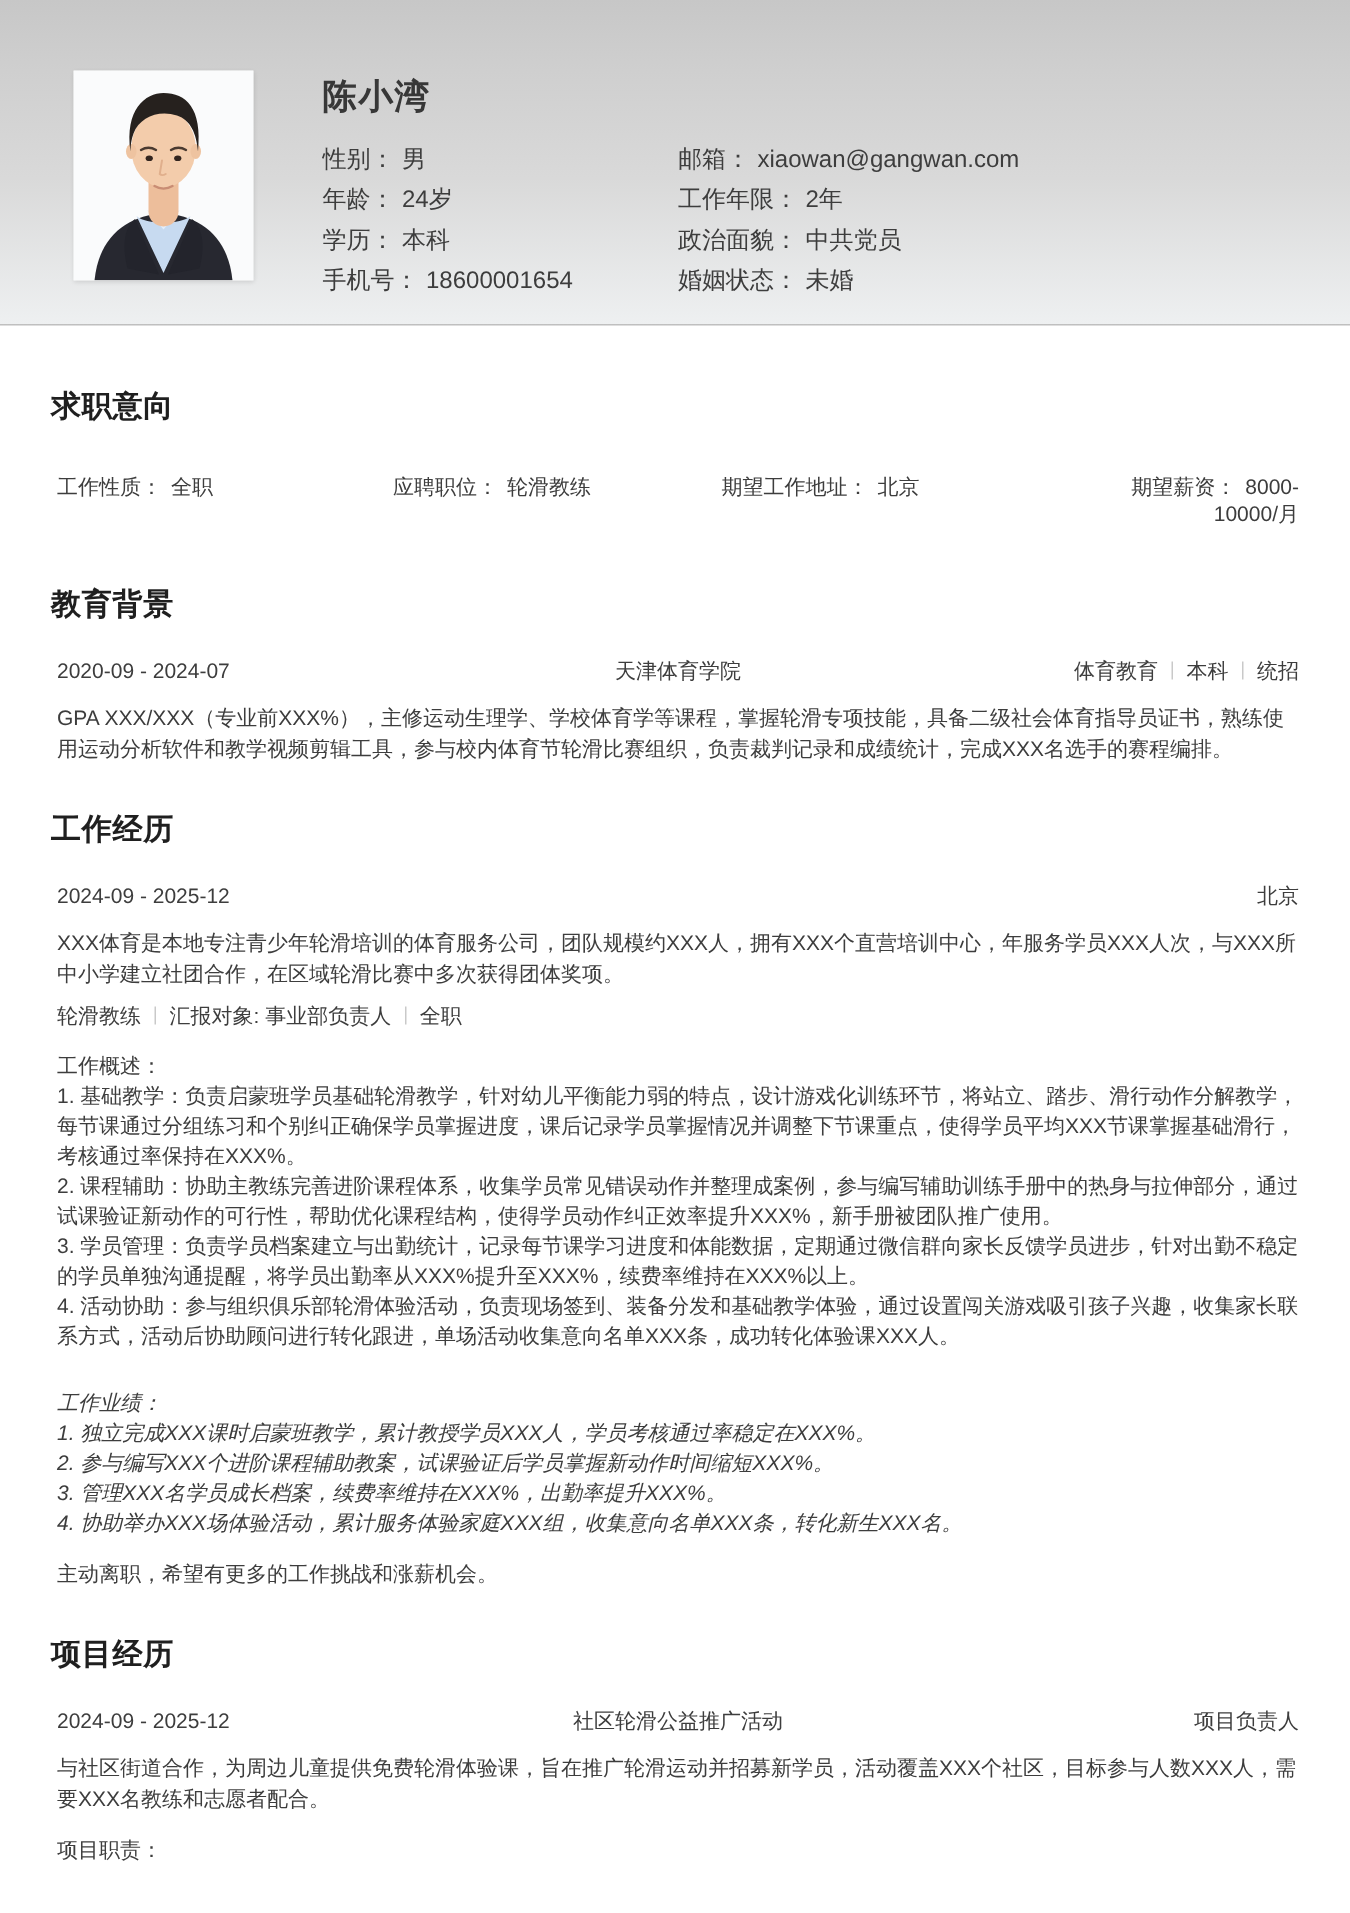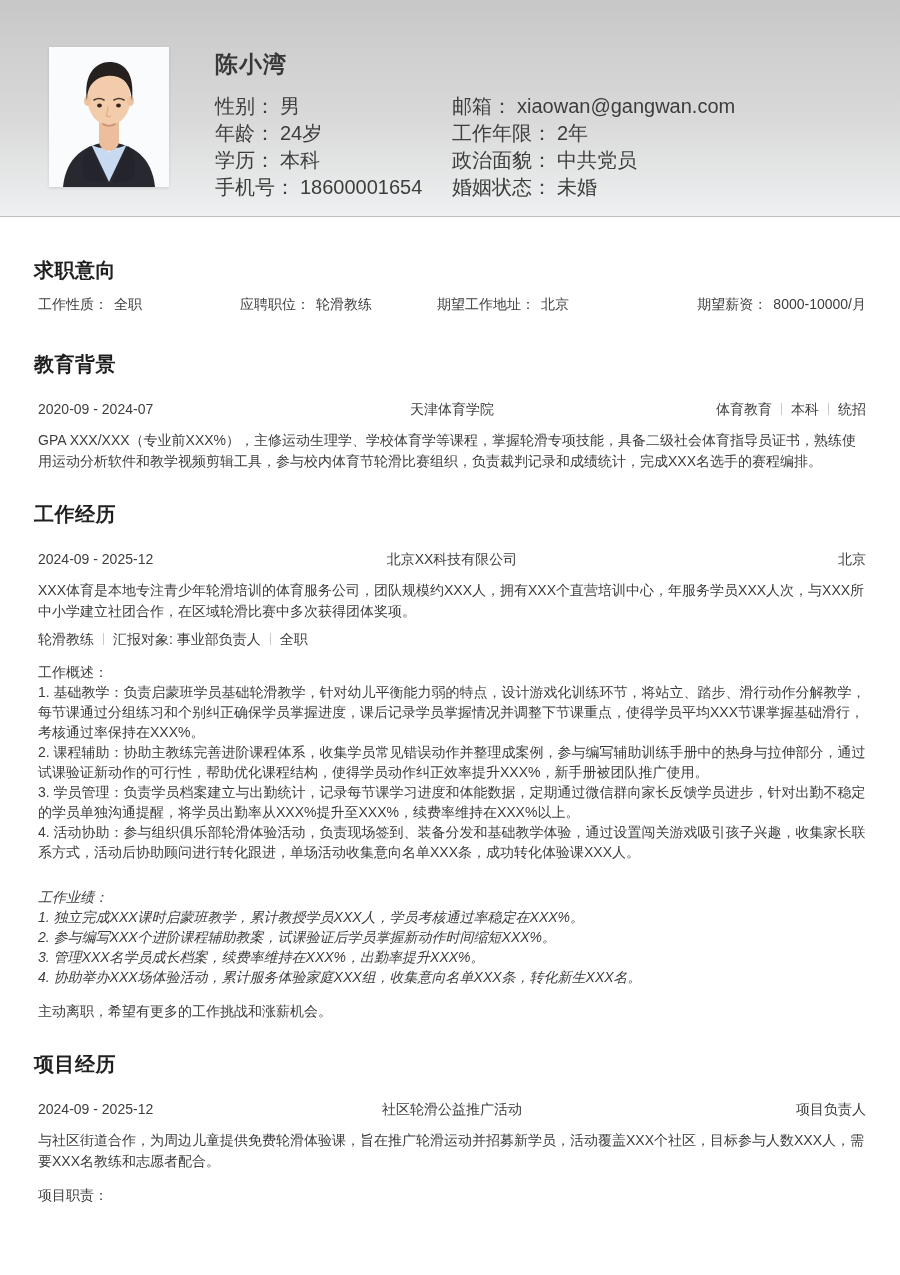--- a/index.html
+++ b/index.html
@@ -12,29 +12,29 @@
   .header {
     height:217px;
     background:linear-gradient(180deg,#c7c7c7 0%,#cfcfcf 22%,#d9d9d9 55%,#eef0f1 100%);
     display:flex; padding:47px 50px 0 49px;
     border-bottom:1px solid rgba(0,0,0,0.04);
   }
   .photo-box { width:120px; height:140px; background:#fdfdfd; overflow:hidden; flex:none;
     box-shadow:0 1px 3px rgba(0,0,0,0.12); }
   .header-info { margin-left:46px; flex:1; }
   .name { font-size:23px; font-weight:700; color:#383838; letter-spacing:1px; margin:2px 0 18px; }
-  .details { display:grid; grid-template-columns:237px 1fr; row-gap:10px; font-size:20px; color:#3d3d3d; }
+  .details { display:grid; grid-template-columns:237px 1fr; row-gap:10px; font-size:16px; color:#3d3d3d; }
   .field { line-height:17px; white-space:nowrap; }
   .f-label { }
   .f-value { margin-left:5px; }
   main { padding:0 34px; }
   .section { margin-top:37px; }
   .section-title { font-size:20px; font-weight:700; color:#1f1f1f; letter-spacing:0.5px; }
   .section-body { padding-left:4px; }
-  .intent-row { display:flex; margin-top:12px; }
+  .intent-row { display:flex; margin-top:32px;gap:22px; }
   .intent-col1 { width:202px; } .intent-col2 { width:197px; } .intent-col3 { width:224px; }
   .intent-col4 { flex:1; text-align:right; }
   .intent-row2 { margin-top:18px; }
   .kv .f-value { margin-left:6px; }
   .row-3col { display:flex; margin-top:23px; align-items:baseline; }
   .row-3col .left { flex:1.1; }
   .row-3col .center { flex:1.3; text-align:center; }
   .row-3col .right { flex:1.1; text-align:right; }
   .sep { display:inline-block; width:1px; height:12px; background:#c9c9c9; margin:0 9px; vertical-align:-1px; }
   .para { margin-top:11px; line-height:21px; }
@@ -111,21 +111,20 @@
         </div>
         <p class="para">GPA XXX/XXX（专业前XXX%），主修运动生理学、学校体育学等课程，掌握轮滑专项技能，具备二级社会体育指导员证书，熟练使用运动分析软件和教学视频剪辑工具，参与校内体育节轮滑比赛组织，负责裁判记录和成绩统计，完成XXX名选手的赛程编排。</p>
       </div>
     </section>
 
     <section class="section" style="margin-top:29px;">
       <div class="section-title">工作经历</div>
       <div class="section-body">
         <div class="row-3col">
           <span class="left">2024-09 - 2025-12</span>
-          <span class="center">北京XX科技有限公司</span>
           <span class="right">北京</span>
         </div>
         <p class="para">XXX体育是本地专注青少年轮滑培训的体育服务公司，团队规模约XXX人，拥有XXX个直营培训中心，年服务学员XXX人次，与XXX所中小学建立社团合作，在区域轮滑比赛中多次获得团体奖项。</p>
         <div class="role-line"><span>轮滑教练</span><span class="sep"></span><span>汇报对象: 事业部负责人</span><span class="sep"></span><span>全职</span></div>
 
         <div class="block">
           <div class="item">工作概述：</div>
           <div class="item">1. 基础教学：负责启蒙班学员基础轮滑教学，针对幼儿平衡能力弱的特点，设计游戏化训练环节，将站立、踏步、滑行动作分解教学，每节课通过分组练习和个别纠正确保学员掌握进度，课后记录学员掌握情况并调整下节课重点，使得学员平均XXX节课掌握基础滑行，考核通过率保持在XXX%。</div>
           <div class="item">2. 课程辅助：协助主教练完善进阶课程体系，收集学员常见错误动作并整理成案例，参与编写辅助训练手册中的热身与拉伸部分，通过试课验证新动作的可行性，帮助优化课程结构，使得学员动作纠正效率提升XXX%，新手册被团队推广使用。</div>
           <div class="item">3. 学员管理：负责学员档案建立与出勤统计，记录每节课学习进度和体能数据，定期通过微信群向家长反馈学员进步，针对出勤不稳定的学员单独沟通提醒，将学员出勤率从XXX%提升至XXX%，续费率维持在XXX%以上。</div>

